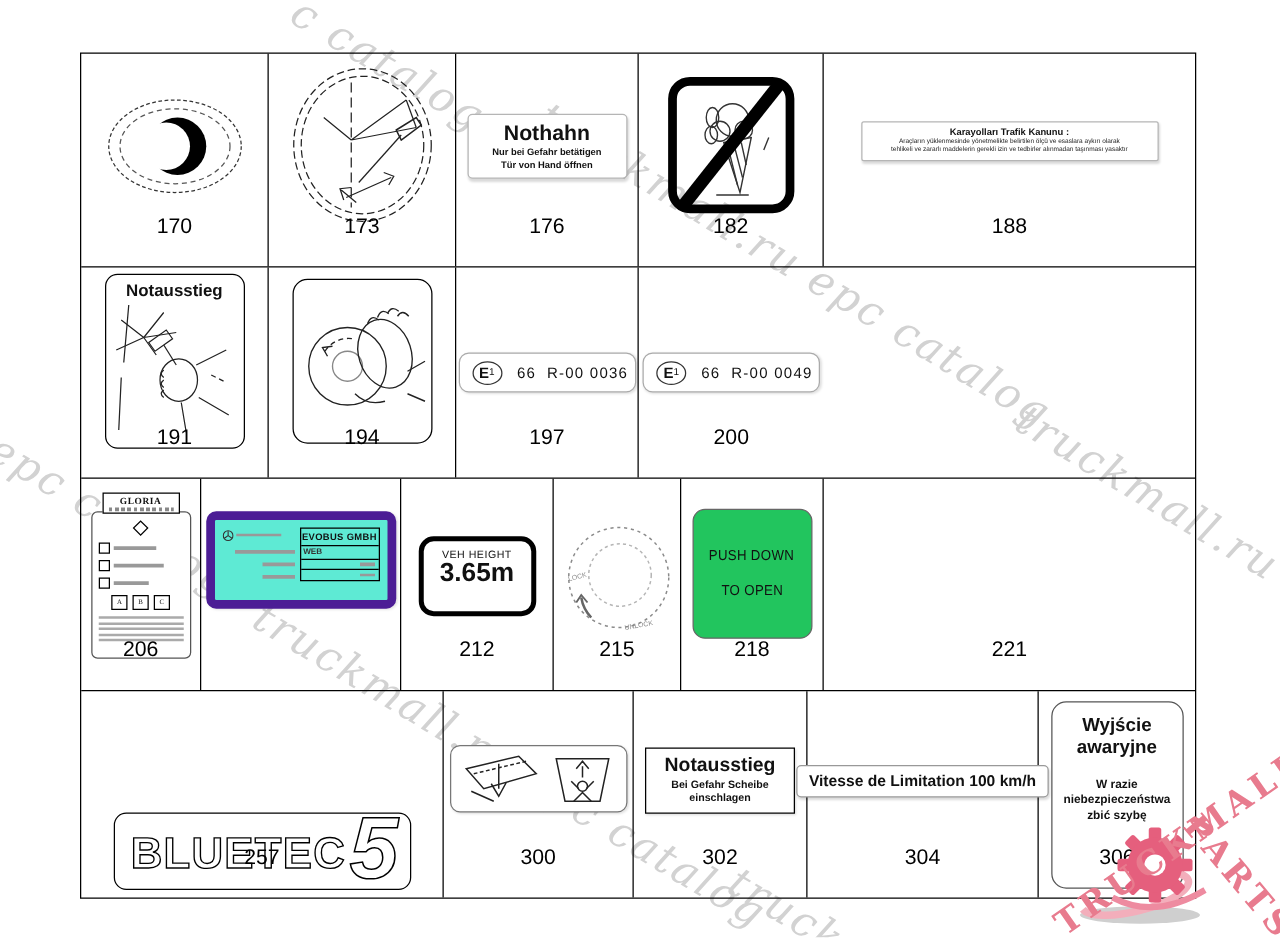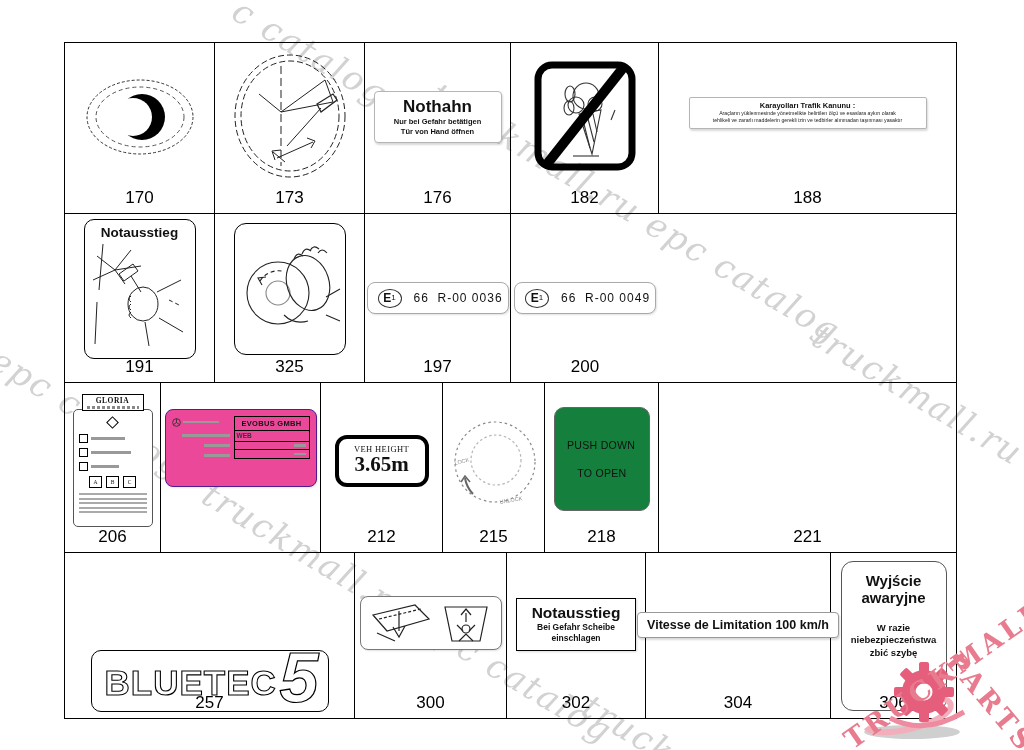--- a/index.html
+++ b/index.html
@@ -19,21 +19,21 @@
     position:absolute; font-family:"DejaVu Serif", serif; font-weight:bold;
     font-size:27px; letter-spacing:4px; color:#e87b8e; white-space:nowrap;
     transform-origin:left top;
   }
   
   .grid { position:absolute; left:64px; top:42px; width:893px; z-index:2; border:1px solid #000; }
   .row { display:flex; border-bottom:1px solid #000; }
   .row:last-child { border-bottom:none; }
   .cell { position:relative; border-right:1px solid #000; display:flex; align-items:center; justify-content:center; }
   .cell:last-child { border-right:none; }
-  .num { position:absolute; bottom:5px; left:0; width:100%; text-align:center; font-size:17px; color:#000; }
+  .num { position:absolute; bottom:22px; left:0; width:100%; text-align:center; font-size:17px; color:#000; }
   .art { margin-bottom:22px; display:flex; flex-direction:column; align-items:center; }
   svg { display:block; }
   
   .lbl { background:#fff; border:1px solid #b5b5b5; border-radius:4px; box-shadow:1px 2px 2px rgba(0,0,0,.15); text-align:center; }
   .nothahn { width:128px; padding:5px 4px 6px; }
   .nothahn .t { font-weight:bold; font-size:17px; }
   .nothahn .s { font-size:7.5px; font-weight:bold; line-height:1.25; }
   .turk { width:238px; padding:3px 2px 4px; border-radius:2px; }
   .turk .t { font-weight:bold; font-size:7.5px; }
   .turk .s { font-size:5.2px; line-height:1.3; color:#222; }
@@ -56,36 +56,36 @@
   .g-body { border:1px solid #555; border-radius:5px; background:#fff; padding:6px 5px 5px; height:118px; }
   .g-dia { width:9px; height:9px; border:1px solid #000; transform:rotate(45deg); margin:2px auto 7px; }
   .g-row { display:flex; align-items:center; gap:3px; margin-bottom:5px; }
   .g-sq { width:9px; height:9px; border:1px solid #000; flex:none; }
   .bar { display:inline-block; height:2.5px; background:#999; }
   .g-abc { display:flex; gap:4px; justify-content:center; margin:3px 0 5px; }
   .g-box { width:13px; height:12px; border:1px solid #000; font-size:5.5px; text-align:center; line-height:11px; }
   .g-fine { display:flex; flex-direction:column; gap:2.5px; }
   .g-fine .bar { width:100%; height:2px; background:#aaa; }
   
-  .plate { width:152px; height:78px; border:1px solid #4c1d95; border-radius:8px; background:#ec4899; padding:6px 6px; box-shadow:1px 1px 2px rgba(0,0,0,.1);}
+  .plate { width:152px; height:78px; border:7px solid #4c1d95; border-radius:8px; background:#5eead4; padding:6px 6px; box-shadow:1px 1px 2px rgba(0,0,0,.1);}
   .p-grid { display:flex; }
   .p-left { width:62px; display:flex; flex-direction:column; justify-content:space-between; padding:2px 4px 2px 0; }
   .p-lrow { display:flex; align-items:center; gap:2px; justify-content:flex-end; }
   .p-right { flex:1; border:1px solid #000; }
   .p-co { border-bottom:1px solid #000; font-size:7.5px; font-weight:bold; text-align:center; padding:2px 0; letter-spacing:.3px; }
   .p-val { border-bottom:1px solid #000; font-size:6.5px; padding:1.5px 2px; font-weight:bold; color:#333; }
   .p-r  { border-bottom:1px solid #000; padding:2.5px 3px; display:flex; justify-content:flex-end; align-items:center; }
   .p-r:last-child { border-bottom:none; }
   
-  .veh { border:4px solid #000; border-radius:12px; width:94px; background:#fff; text-align:center; padding:5px 2px 8px;font-family:Liberation Serif, serif; }
+  .veh { border:4px solid #000; border-radius:12px; width:94px; background:#fff; text-align:center; padding:5px 2px 20px; }
   .veh .a { font-size:8.5px; letter-spacing:.4px; }
   .veh .b { font-size:40px; font-weight:bold; line-height:.95; }
   .veh .c { font-size:21px; font-weight:bold; line-height:1; }
   
-  .push { border:1px solid #666; border-radius:10px; width:96px; height:104px; background:#15803d;
+  .push { border:1px solid #666; border-radius:10px; width:96px; height:104px; background:#22c55e;
           display:flex; flex-direction:column; align-items:center; justify-content:center; gap:16px; }
   .push div { font-size:11.5px; letter-spacing:.3px; transform:scaleX(.92); }
   
   .outline { color:#fff; -webkit-text-stroke:1.2px #000; font-weight:bold; }
   .tourismo { font-style:italic; font-size:41px; letter-spacing:7px; white-space:nowrap; text-shadow:-2px -2px 0 #d9d9d9; transform:scaleY(.92); }
   .bluebadge { position:relative; width:238px; height:62px; }
   .bluebadge .frame { position:absolute; inset:0; border:1.3px solid #000; border-radius:10px; }
   .bluebadge .word { position:absolute; left:14px; top:13px; font-size:35px; letter-spacing:1px; -webkit-text-stroke:1.1px #000; color:#fff; font-weight:bold; }
   .bluebadge .five { position:absolute; right:10px; top:-12px; font-size:70px; font-style:italic; -webkit-text-stroke:1.2px #000; color:#fff; font-weight:bold; }
   
@@ -212,21 +212,21 @@
               <circle cx="40" cy="62" r="12" stroke="#888"></circle>
               <path d="M22,50 A22,22 0 0 1 44,40" stroke-dasharray="4 3"></path>
               <path d="M24,54 L20,47 L28,46"></path>
               <ellipse cx="70" cy="52" rx="21" ry="28" transform="rotate(-18 70 52)"></ellipse>
               <path d="M56,28 q3,-8 9,-3 M64,23 q3,-8 9,-3 M72,20 q3,-7 9,-2 M80,22 q4,-6 9,0"></path>
               <path d="M88,66 L102,58 M88,84 L102,90"></path>
               <path d="M46,84 q10,10 24,6"></path>
             </svg>
           </div>
         </div>
-        <div class="num">325</div>
+        <div class="num">194</div>
       </div>
       <div class="cell" style="width:146px;">
         <div class="art" style="margin-bottom:0;">
           <div class="epill">
             <span class="ecirc">
                 <span>E</span>
                 <sub>1</sub>
               </span>
             <span class="ecode">66  R-00 0036</span>
           </div>

